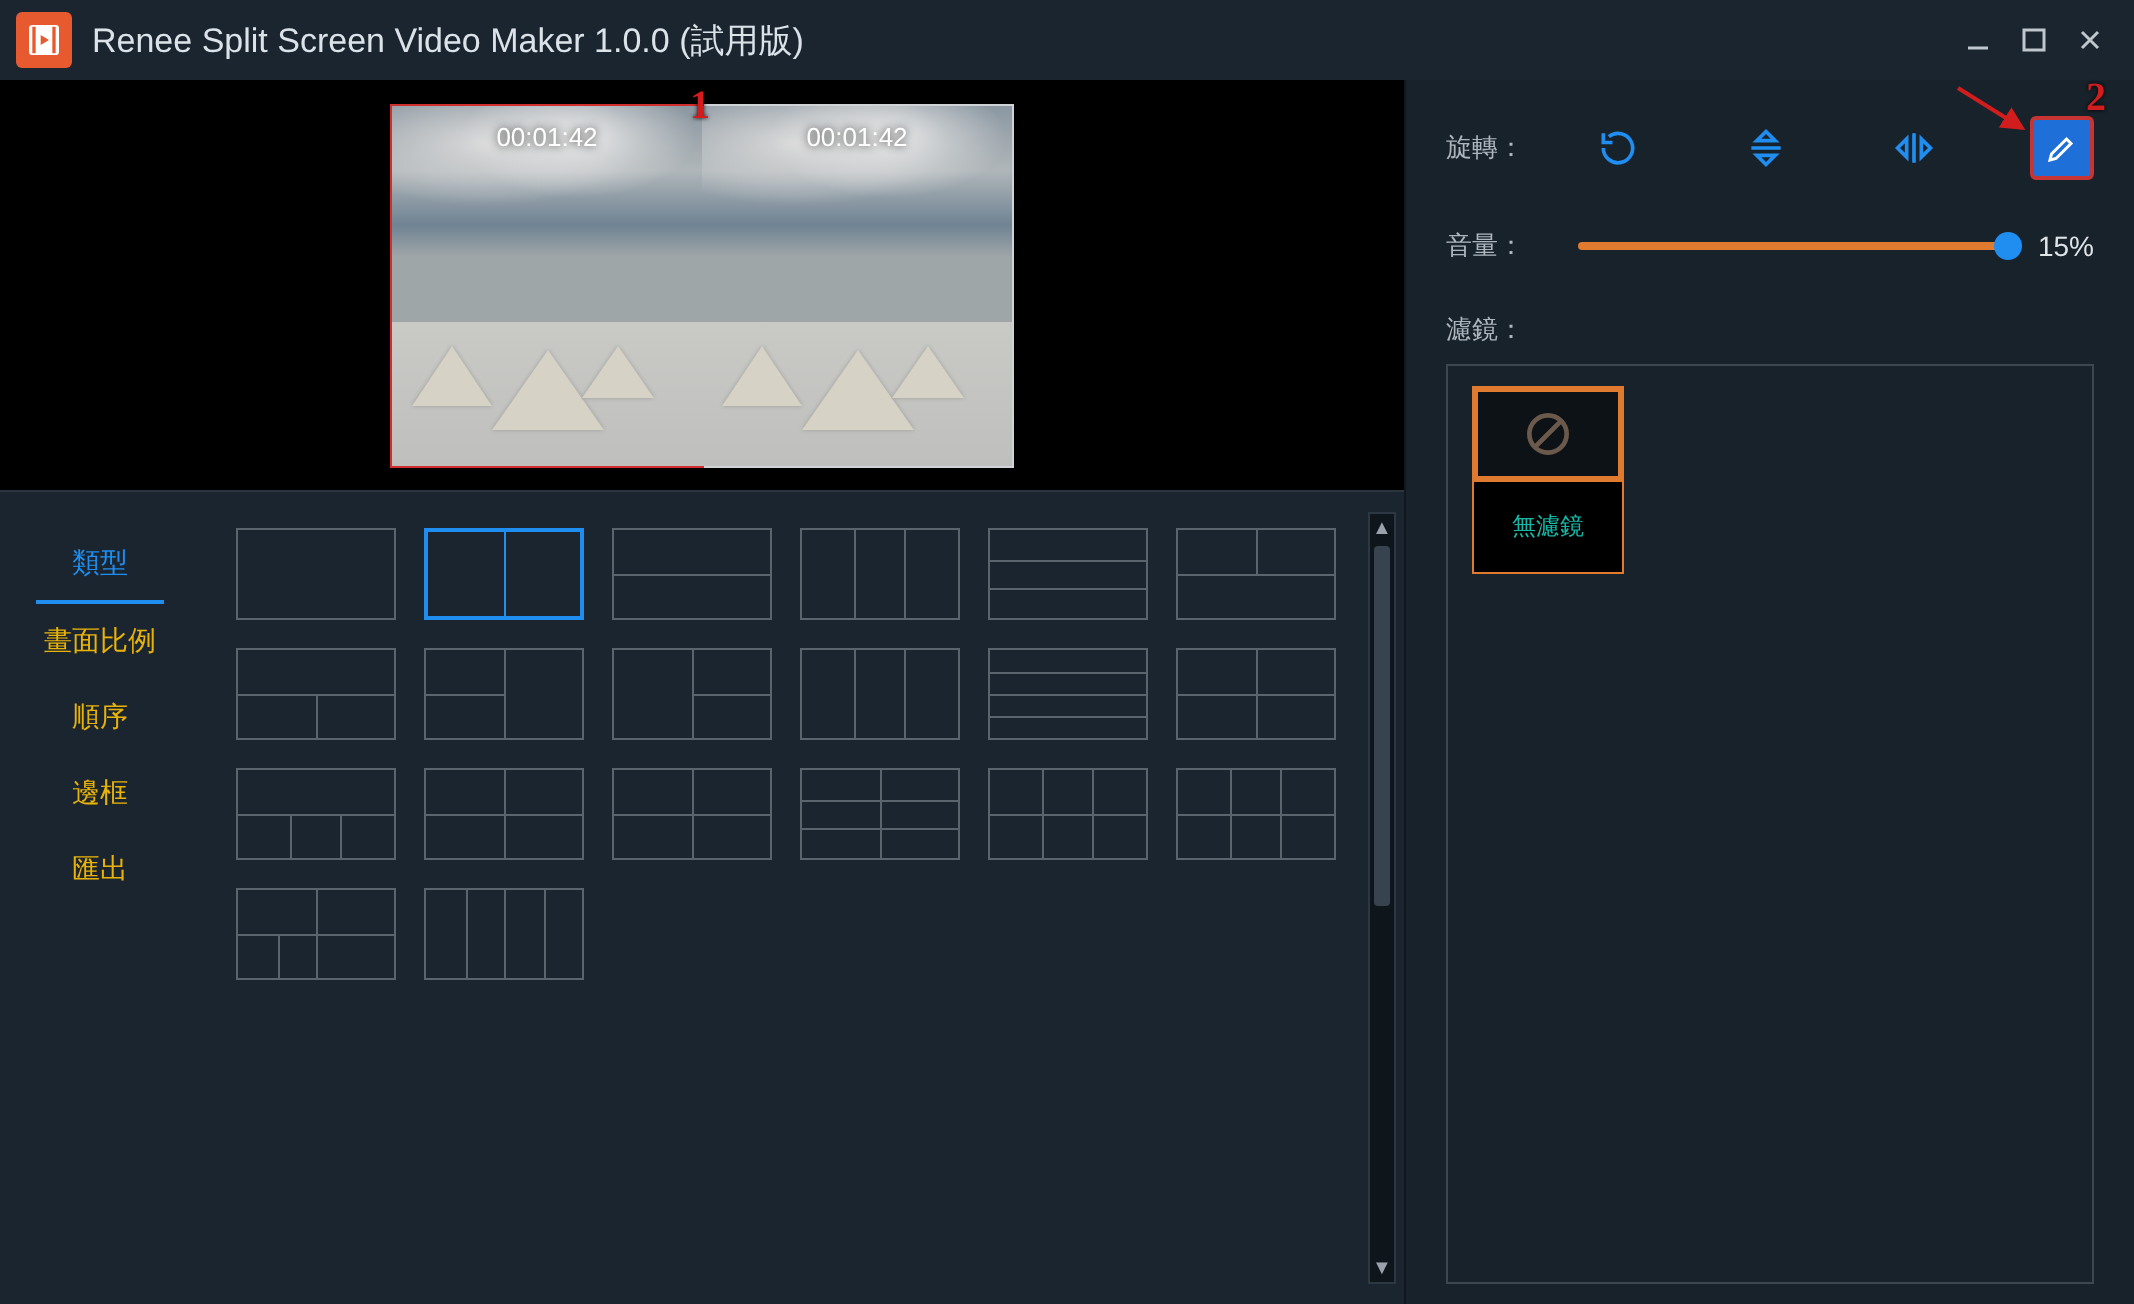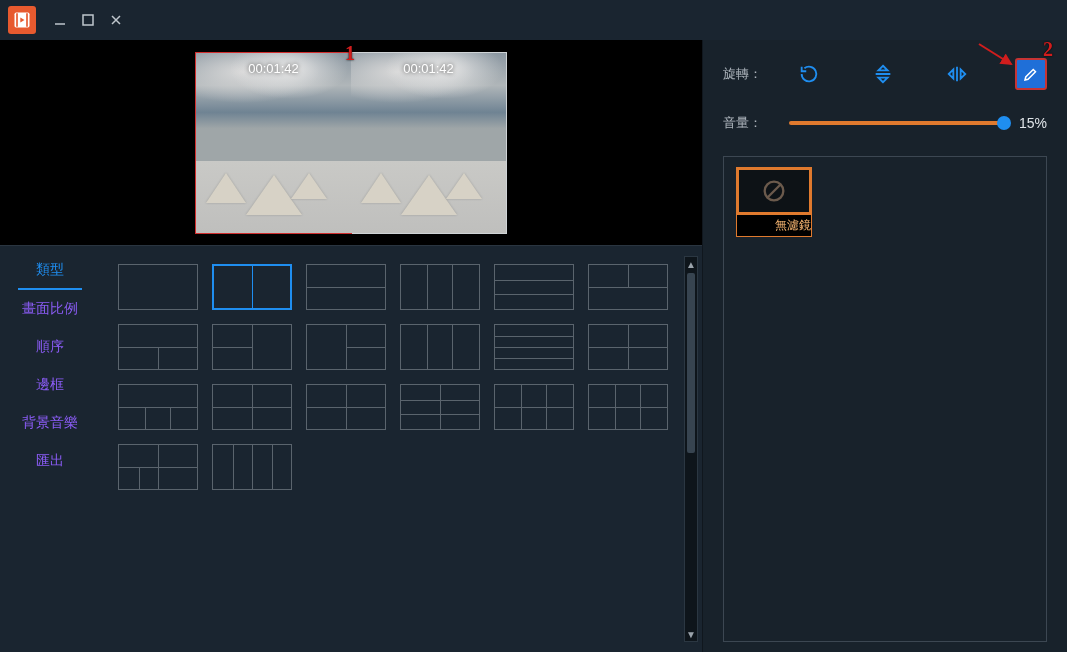--- a/index.html
+++ b/index.html
@@ -126,25 +126,25 @@
   
   .lower {
     flex:1;
     background:#1a2530;
     display:flex;
     border-top:1px solid #2a3540;
   }
   .side-tabs {
     width:100px;
     background:#1a2530;
-    padding-top:6px;
+    padding-top:18px;
   }
   .side-tab {
     height:38px; display:flex; align-items:center; justify-content:center;
-    color:#8b5cf6; font-size:14px; cursor:pointer;
+    color:#eab308; font-size:14px; cursor:pointer;
   }
   .side-tab.active { color:#1f8ef0; border-bottom:2px solid #1f8ef0; margin: 0 18px;}
   .template-area {
     flex:1;
     position:relative;
     overflow:hidden;
     padding: 18px 18px 8px 18px;
   }
   .template-grid {
     display:flex; flex-wrap:wrap; gap: 14px 14px;
@@ -196,41 +196,42 @@
   }
   .filter-item{
     width:80px; display:flex; flex-direction:column; align-items:center; cursor:pointer;
   }
   .filter-thumb{
     width:76px; height:48px; background:#0d1216; border:3px solid #e07a2e;
     display:flex; align-items:center; justify-content:center;
   }
   .filter-thumb svg{ width:28px; height:28px; }
   .filter-name{
-    width:76px; text-align:right; font-size:12px;
-    background:#000; color:#fdba74; padding:2px 0;
+    width:76px; text-align:center; font-size:12px;
+    background:#000; color:#14b8a6; padding:14px 0;
     border:1px solid #e07a2e; border-top:none;
   }
 
   
   .anno { position:absolute; font-weight:bold; color:#d11d1d; font-size:20px; font-family: Georgia, serif; text-shadow:0 0 2px #000;}
   .arrow-anno { position:absolute; }
   .arrow-anno svg{ width:40px; height:30px; }
 </style>
 </head>
 <body>
 
 <div class="titlebar">
   <div class="logo">
     <svg viewBox="0 0 24 24">
         <rect x="3" y="3" width="18" height="18" rx="2" fill="#fff"></rect>
         <path d="M6 4v16M18 4v16" stroke="#e75a2f" stroke-width="2"></path>
         <path d="M10 9l5 3-5 3z" fill="#e75a2f"></path>
       </svg>
   </div>
+  <div class="title">Renee Split Screen Video Maker 1.0.0 (試用版)</div>
   <div class="win-btn">
     <svg viewBox="0 0 14 14">
         <path d="M2 11h10" stroke="#bfc6cc" stroke-width="1.5"></path>
       </svg>
   </div>
   <div class="win-btn">
     <svg viewBox="0 0 14 14">
         <rect x="2" y="2" width="10" height="10" fill="none" stroke="#bfc6cc" stroke-width="1.5"></rect>
       </svg>
   </div>
@@ -269,21 +270,20 @@
       <div class="anno" style="left:345px; top:2px;">1</div>
     </div>
 
 
     <div class="lower">
       <div class="side-tabs">
         <div class="side-tab active">類型</div>
         <div class="side-tab">畫面比例</div>
         <div class="side-tab">順序</div>
         <div class="side-tab">邊框</div>
-        <div class="side-tab">背景音樂</div>
         <div class="side-tab">匯出</div>
       </div>
       <div class="template-area">
         <div class="template-grid">
 
           <div class="tcell"></div>
           <div class="tcell selected">
               <div class="v" style="left:50%"></div>
             </div>
           <div class="tcell">
@@ -418,20 +418,23 @@
     </div>
 
     <div class="row">
       <div class="row-label">音量：</div>
       <div class="vol-track">
         <div class="vol-thumb"></div>
       </div>
       <div class="vol-val">15%</div>
     </div>
 
+    <div class="row" style="margin-bottom:8px;">
+      <div class="row-label">濾鏡：</div>
+    </div>
     <div class="filter-box">
       <div class="filter-item">
         <div class="filter-thumb">
           <svg viewBox="0 0 24 24">
               <circle cx="12" cy="12" r="8" fill="none" stroke="#6b5a4c" stroke-width="2"></circle>
               <path d="M6 18L18 6" stroke="#6b5a4c" stroke-width="2"></path>
             </svg>
         </div>
         <div class="filter-name">無濾鏡</div>
       </div>

